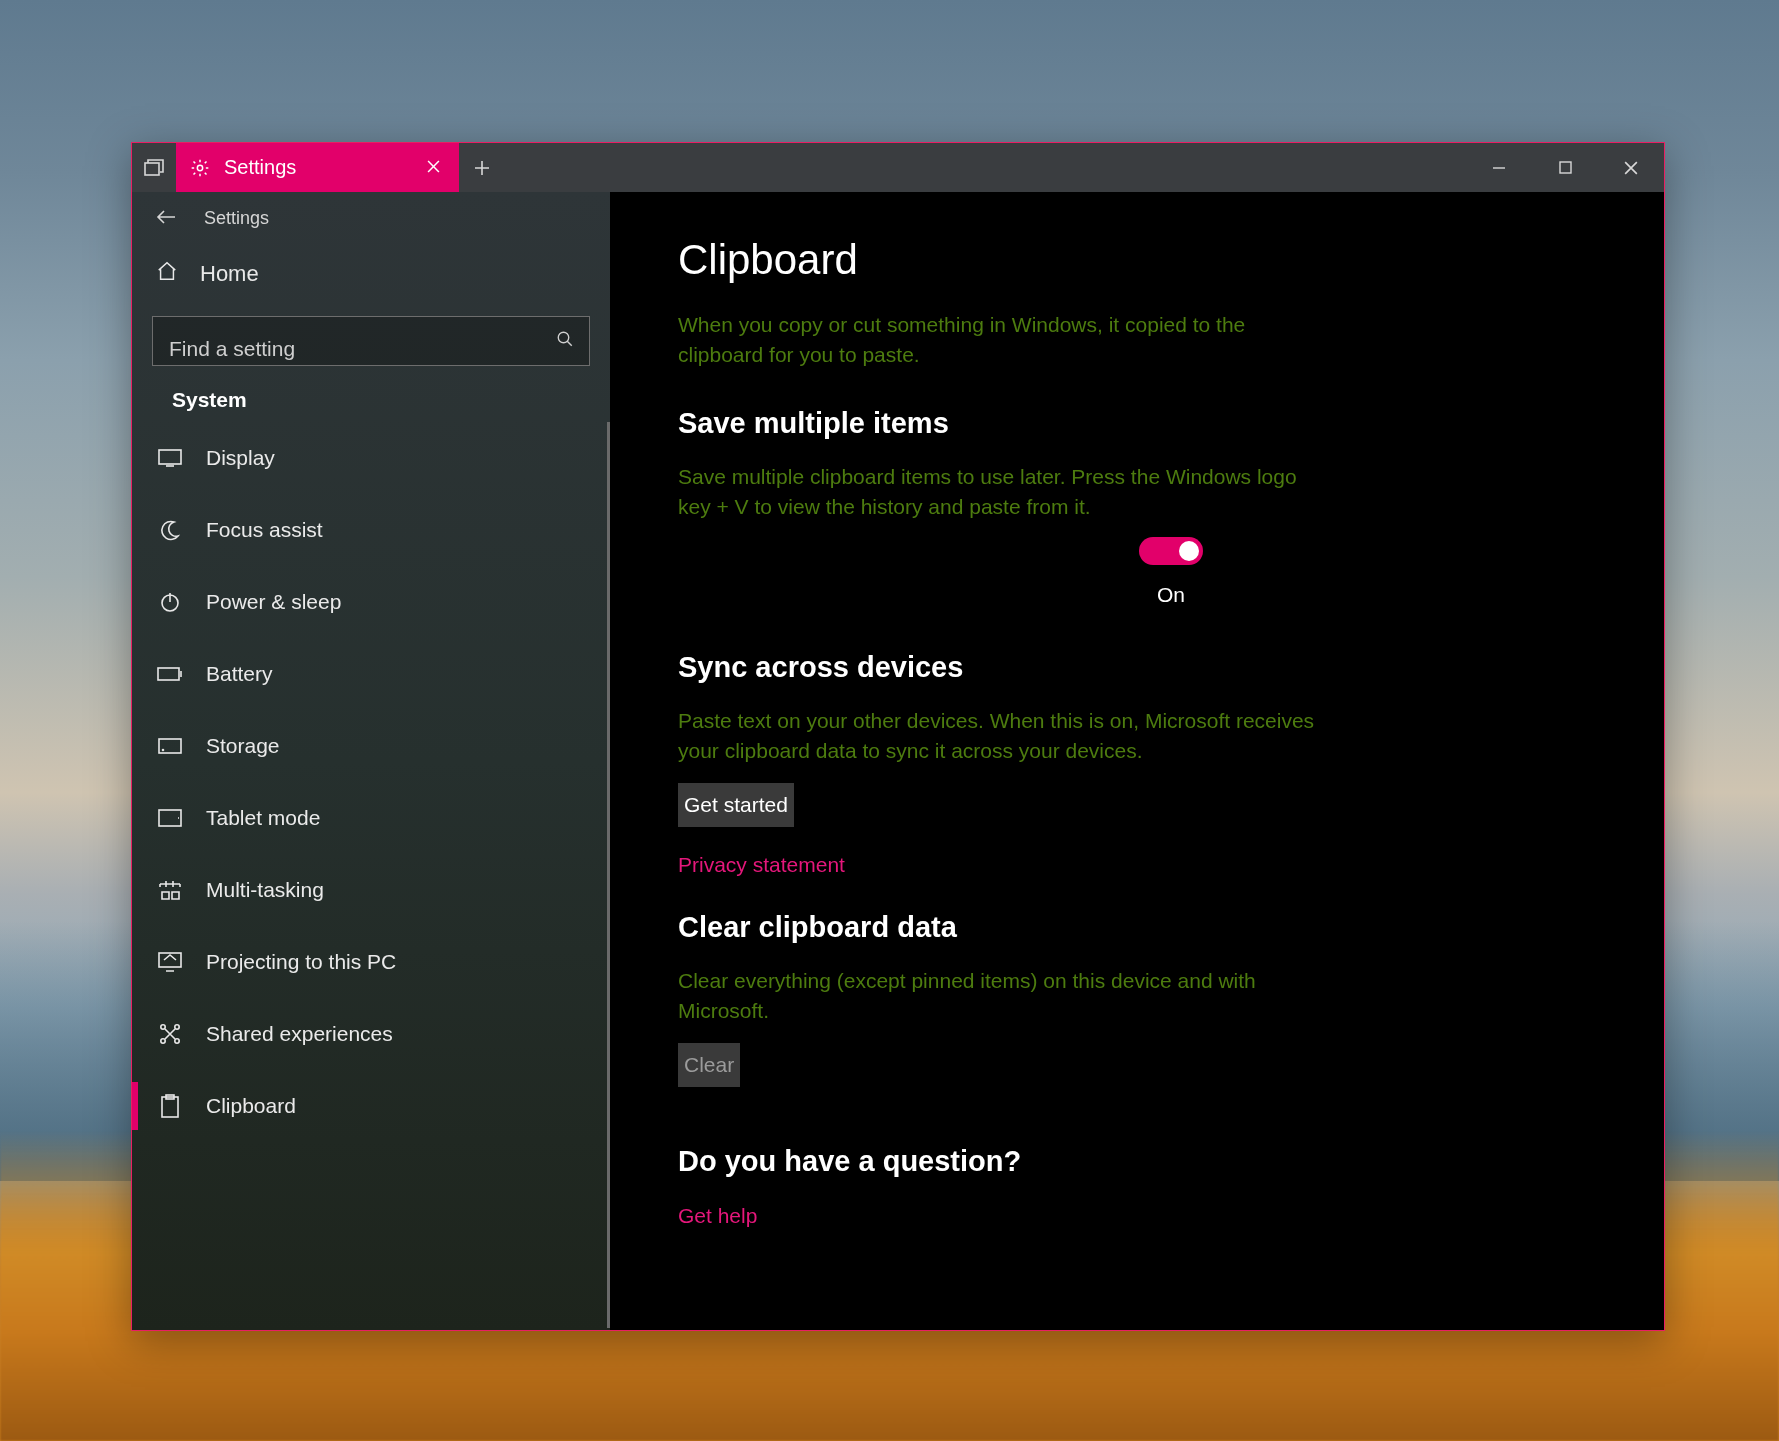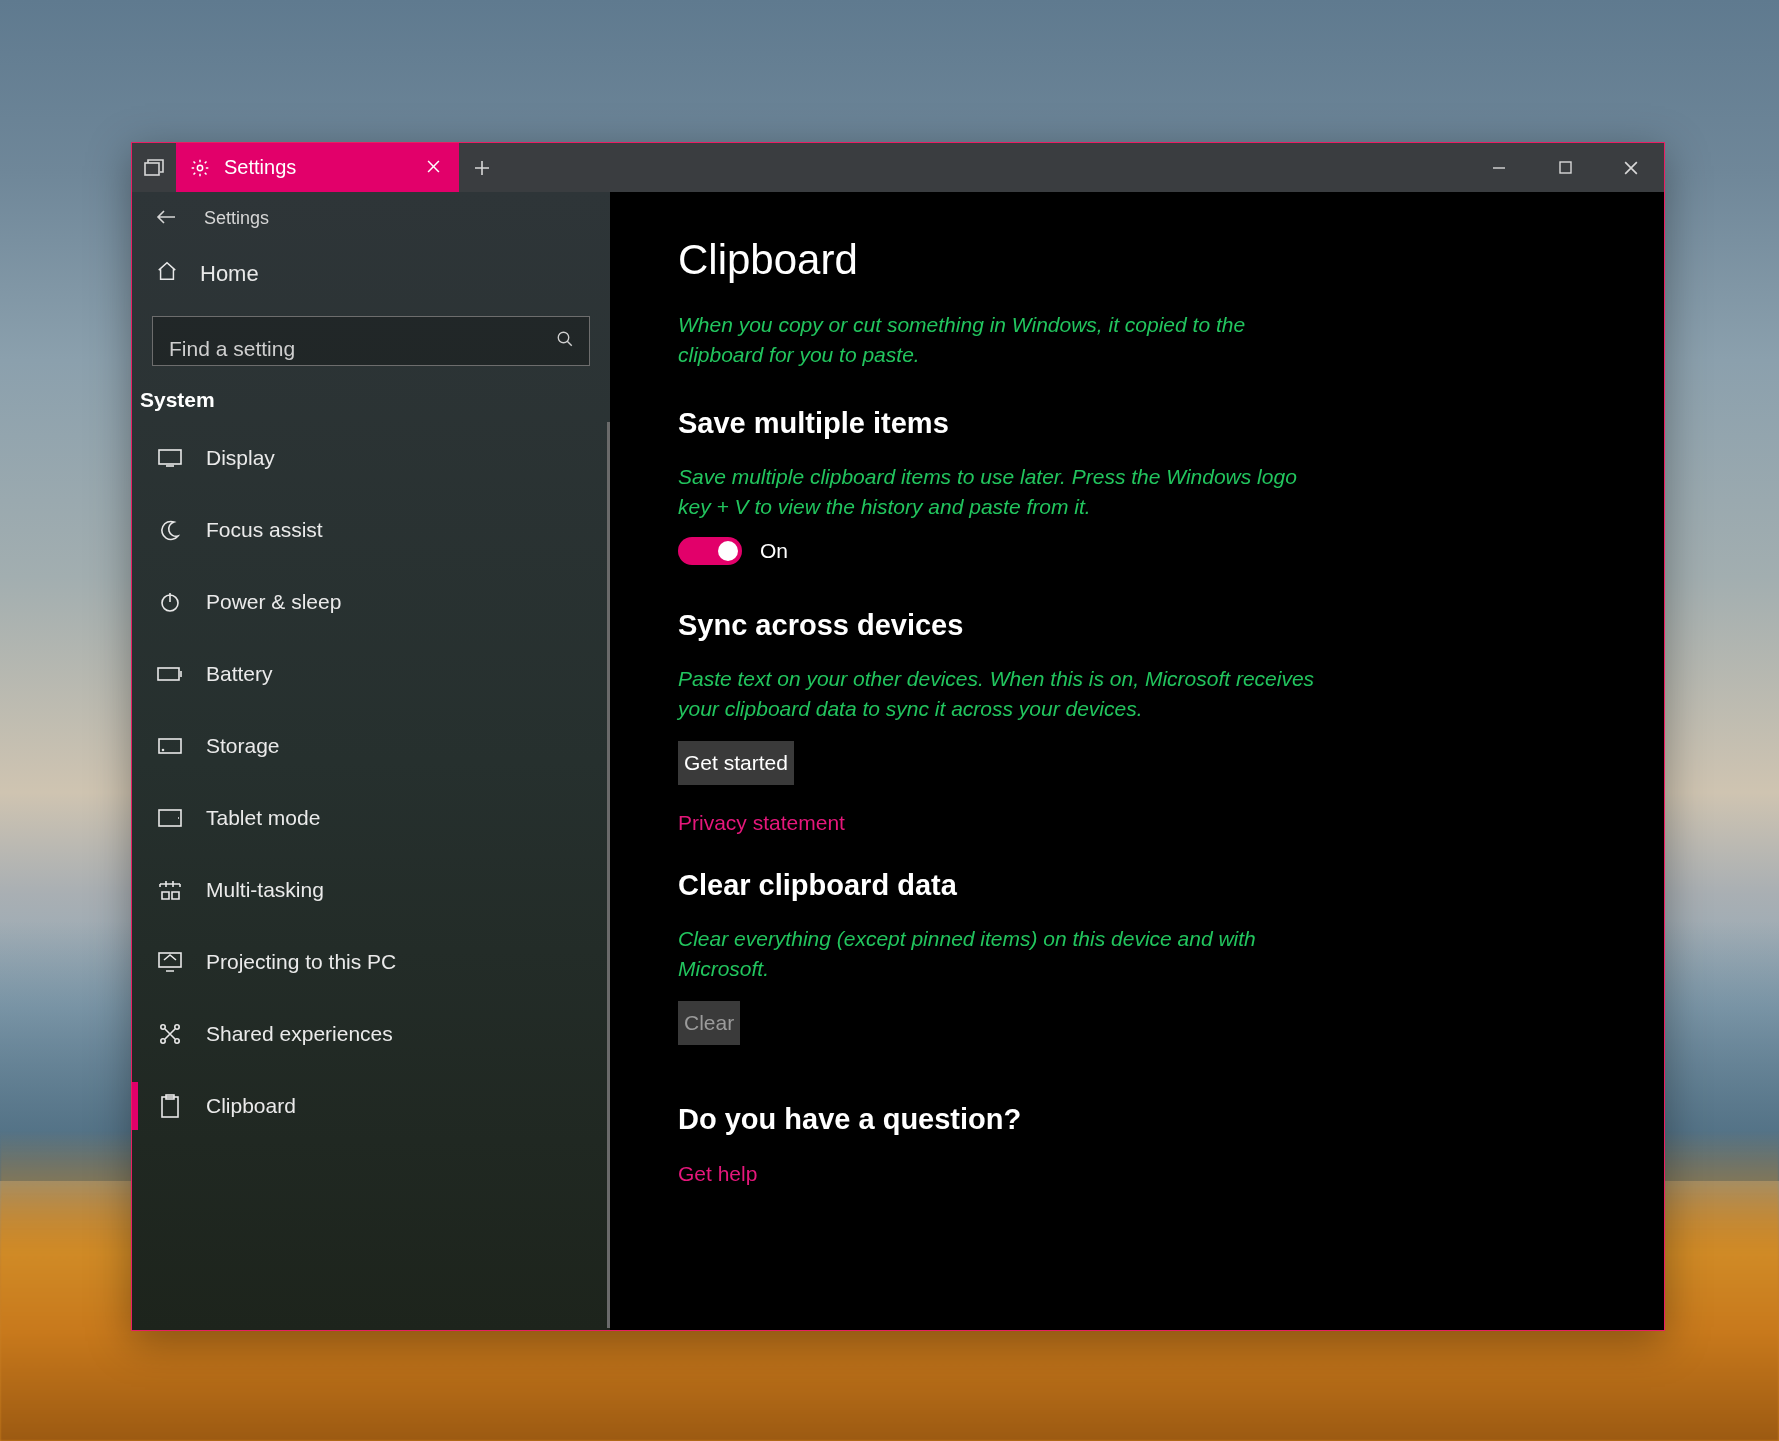--- a/index.html
+++ b/index.html
@@ -44,32 +44,32 @@
   .crumb .arrow{font-size:18px;}
   .home-row{display:flex;align-items:center;gap:22px;height:60px;padding:0 24px;font-size:22px;}
   .searchwrap{margin:12px 20px 14px;}
   .search{
     width:100%;height:50px;background:rgba(0,0,0,.25);
     border:1px solid #6d6d6d;color:#cfcfcf;padding:16px 46px 0 16px;font-size:21px;
   }
   .search::placeholder{color:#cfcfcf;}
   .searchwrap{position:relative;}
   .searchicon{position:absolute;right:16px;top:50%;transform:translateY(-50%);color:#cfcfcf;}
-  .section-label{padding:8px 8px 10px;font-size:21px;font-weight:600;color:#fff;}
+  .section-label{padding:8px 40px 10px;font-size:21px;font-weight:600;color:#fff;}
   .navlist{flex:1;overflow:hidden;position:relative;}
   .nav-item{display:flex;align-items:center;gap:22px;height:72px;padding:0 24px;font-size:21px;color:#eaeaea;position:relative;}
   .nav-item.active::before{content:"";position:absolute;left:0;top:12px;bottom:12px;width:6px;background:#e2006a;}
   .nav-item .ic{width:28px;display:flex;justify-content:center;}
   .scrollind{position:absolute;right:0;top:0;width:3px;height:906px;background:#6a6a6a;}
 
   .main{flex:1;background:#000;color:#fff;padding:44px 0 0 68px;overflow:hidden;}
   .page-title{font-size:42px;font-weight:400;margin-bottom:26px;}
-  .desc{font-size:21px;color:#22c55e;max-width:640px;line-height:1.45;margin-bottom:36px;font-style:italic;}
+  .desc{font-size:21px;color:#4d7c0f;max-width:640px;line-height:1.45;margin-bottom:36px;}
   .sub{font-size:29px;font-weight:700;margin-bottom:22px;}
-  .toggle-row{display:flex;align-items:center;gap:18px;margin:10px 0 44px;}
+  .toggle-row{display:flex;align-items:center;gap:18px;margin:10px 0 44px;flex-direction:column;}
   .toggle{width:64px;height:28px;border-radius:14px;background:#e2006a;position:relative;}
   .toggle .knob{position:absolute;right:4px;top:4px;width:20px;height:20px;border-radius:50%;background:#fff;}
   .toggle-label{font-size:21px;}
   .btn{background:#3a3a3a;color:#fff;border:none;padding:10px 6px;font-size:21px;cursor:pointer;}
   .btn.disabled{color:#9b9b9b;}
   .link{color:#e5177b;font-size:21px;margin:26px 0 34px;display:inline-block;}
   .spacer-sm{height:30px;}
   svg{overflow:visible;}
 </style>
 </head>

